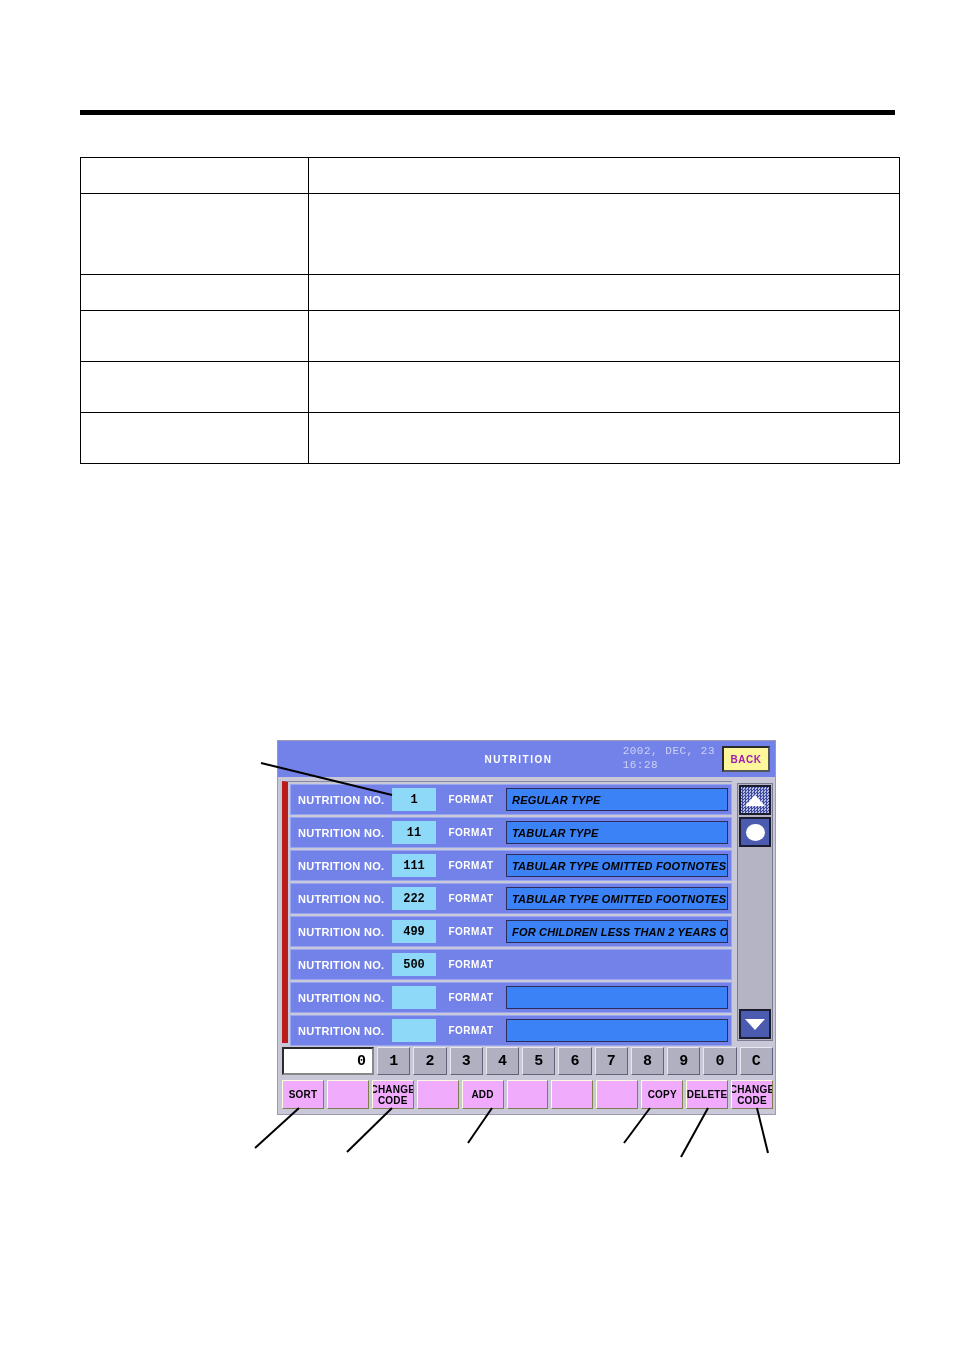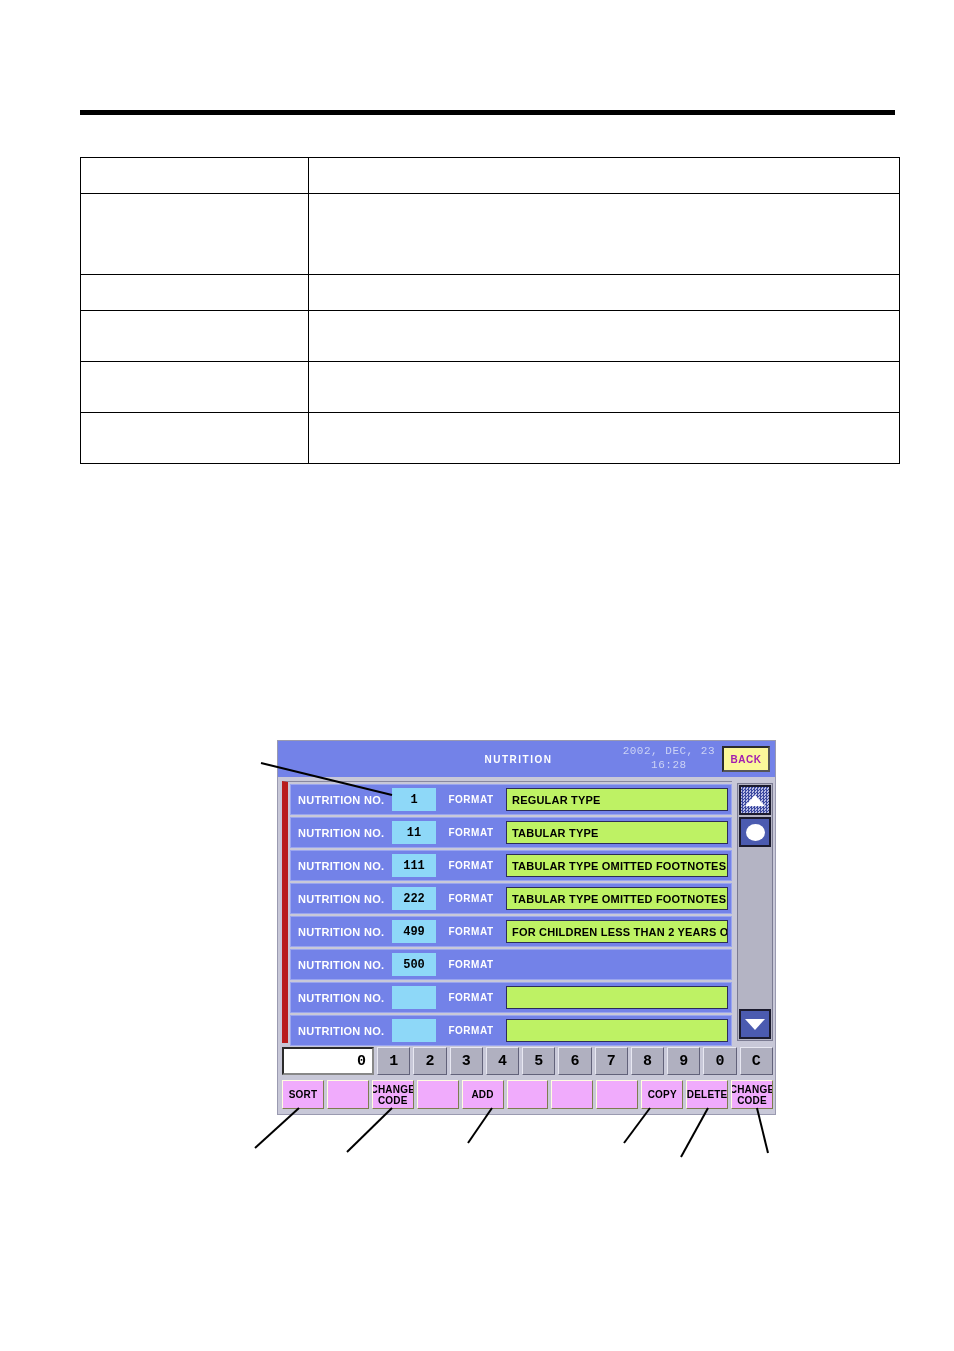--- a/index.html
+++ b/index.html
@@ -66,21 +66,21 @@
     text-align: center;
     color: #ffffff;
     font-size: 10px;
     font-weight: bold;
     letter-spacing: 1.5px;
   }
   .panel-clock {
     position: absolute;
     right: 60px;
     top: 3px;
-    text-align: center;
+    text-align: left;
     color: #ccd3f5;
     font-size: 11px;
     line-height: 14px;
     letter-spacing: 0.5px;
     font-family: "Liberation Mono", monospace;
   }
   .back-btn {
     position: absolute;
     right: 5px;
     top: 5px;
@@ -147,31 +147,32 @@
     color: #ffffff;
     font-size: 10px;
     font-weight: bold;
     width: 70px;
     text-align: center;
     letter-spacing: 0.5px;
   }
   .row-fmt-value {
     flex: 1;
     height: 23px;
-    background: #bef264;
+    background: #3b82f6;
     border: 1px solid #2c2c5a;
     color: #000;
     font-size: 11px;
     font-weight: bold;
     display: flex;
     align-items: center;
     padding-left: 5px;
     letter-spacing: 0.2px;
     overflow: hidden;
     white-space: nowrap;
+    font-style: italic;
   }
 
   
   .scrollbar {
     position: absolute;
     left: 459px;
     top: 42px;
     width: 36px;
     height: 258px;
     background: #b4b4c4;

